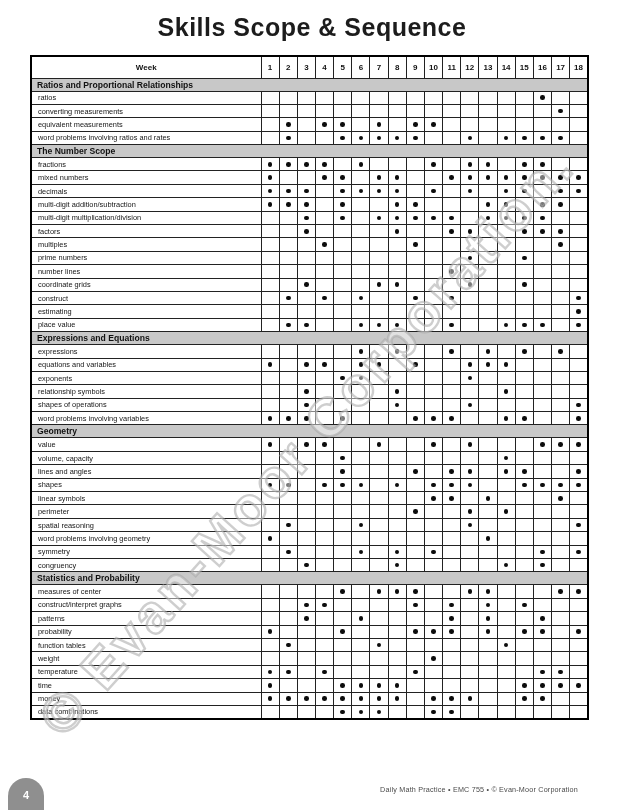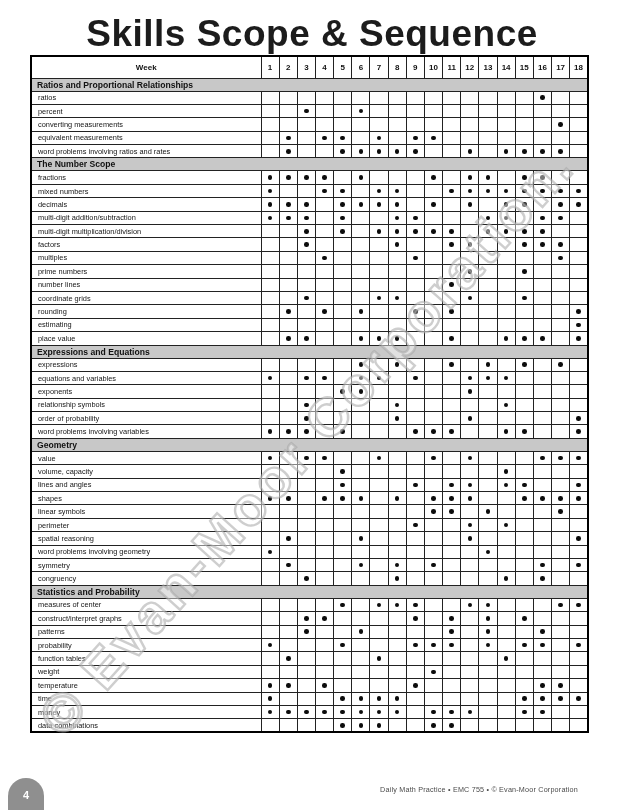--- a/index.html
+++ b/index.html
@@ -2,21 +2,21 @@
 <html><head>
 <meta charset="utf-8">
 <style>
   html,body{margin:0;padding:0;}
   body{
     width:624px;height:810px;position:relative;overflow:hidden;
     background:#ffffff;font-family:"Liberation Sans",sans-serif;
   }
   .page-title{
     position:absolute;top:13px;left:0;width:624px;text-align:center;
-    font-size:37px;font-weight:bold;color:#1c1c1c;letter-spacing:0.5px;
+    font-size:25px;font-weight:bold;color:#1c1c1c;letter-spacing:0.5px;
   }
   .scope-table{
     position:absolute;left:30px;top:55px;
     border-collapse:collapse;table-layout:fixed;
     border:2px solid #000;
   }
   .scope-table td,.scope-table th{
     border:1px solid #222;padding:0;overflow:hidden;white-space:nowrap;
   }
   .scope-table th{font-size:8px;font-weight:bold;color:#111;text-align:center;}
@@ -123,45 +123,20 @@
         <td class="week-cell"></td>
         <td class="week-cell"></td>
         <td class="week-cell"></td>
         <td class="week-cell">
           <div class="dot-marker"></div>
         </td>
         <td class="week-cell"></td>
         <td class="week-cell"></td>
       </tr>
       <tr class="skill-row">
-        <td class="label-cell">percent</td>
-        <td class="week-cell"></td>
-        <td class="week-cell"></td>
-        <td class="week-cell">
-          <div class="dot-marker"></div>
-        </td>
-        <td class="week-cell"></td>
-        <td class="week-cell"></td>
-        <td class="week-cell">
-          <div class="dot-marker"></div>
-        </td>
-        <td class="week-cell"></td>
-        <td class="week-cell"></td>
-        <td class="week-cell"></td>
-        <td class="week-cell"></td>
-        <td class="week-cell"></td>
-        <td class="week-cell"></td>
-        <td class="week-cell"></td>
-        <td class="week-cell"></td>
-        <td class="week-cell"></td>
-        <td class="week-cell"></td>
-        <td class="week-cell"></td>
-        <td class="week-cell"></td>
-      </tr>
-      <tr class="skill-row">
         <td class="label-cell">converting measurements</td>
         <td class="week-cell"></td>
         <td class="week-cell"></td>
         <td class="week-cell"></td>
         <td class="week-cell"></td>
         <td class="week-cell"></td>
         <td class="week-cell"></td>
         <td class="week-cell"></td>
         <td class="week-cell"></td>
         <td class="week-cell"></td>
@@ -610,21 +585,21 @@
         <td class="week-cell"></td>
         <td class="week-cell"></td>
         <td class="week-cell">
           <div class="dot-marker"></div>
         </td>
         <td class="week-cell"></td>
         <td class="week-cell"></td>
         <td class="week-cell"></td>
       </tr>
       <tr class="skill-row">
-        <td class="label-cell">rounding</td>
+        <td class="label-cell">construct</td>
         <td class="week-cell"></td>
         <td class="week-cell">
           <div class="dot-marker"></div>
         </td>
         <td class="week-cell"></td>
         <td class="week-cell">
           <div class="dot-marker"></div>
         </td>
         <td class="week-cell"></td>
         <td class="week-cell">
@@ -836,21 +811,21 @@
         <td class="week-cell"></td>
         <td class="week-cell">
           <div class="dot-marker"></div>
         </td>
         <td class="week-cell"></td>
         <td class="week-cell"></td>
         <td class="week-cell"></td>
         <td class="week-cell"></td>
       </tr>
       <tr class="skill-row">
-        <td class="label-cell">order of probability</td>
+        <td class="label-cell">shapes of operations</td>
         <td class="week-cell"></td>
         <td class="week-cell"></td>
         <td class="week-cell">
           <div class="dot-marker"></div>
         </td>
         <td class="week-cell"></td>
         <td class="week-cell"></td>
         <td class="week-cell"></td>
         <td class="week-cell"></td>
         <td class="week-cell">

